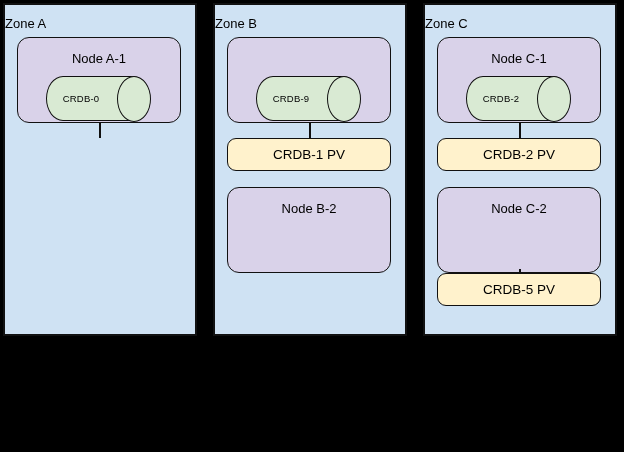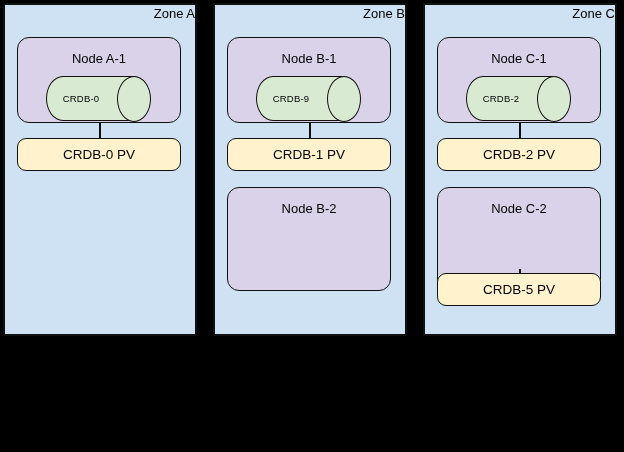--- a/index.html
+++ b/index.html
@@ -19,36 +19,36 @@
     height: 333px;
     background: var(--zone-fill, #cfe2f3);
     border: 2px solid var(--border, #111111);
     box-sizing: border-box;
   }
   .zone-a { left: 3px; }
   .zone-b { left: 213px; }
   .zone-c { left: 423px; }
   .zone-title {
     position: absolute;
-    top: 1px; left: 0; right: 0;
-    text-align: right;
+    top: 11px; left: 0; right: 0;
+    text-align: left;
     font-size: 13px;
     line-height: 15px;
   }
   .node {
     position: absolute;
     left: 12px;
     width: 164px;
     background: var(--node-fill, #d9d2e9);
     border: 1.5px solid var(--border, #111111);
     border-radius: 12px;
     box-sizing: border-box;
   }
   .node-top    { top: 32px;  height: 86px; }
-  .node-bottom { top: 182px; height: 104px; }
+  .node-bottom { top: 182px; height: 86px; }
   .node-title {
     position: absolute;
     top: 13px; left: 0; right: 0;
     text-align: center;
     font-size: 13px;
     line-height: 15px;
   }
   .cylinder {
     position: absolute;
     left: 28px;
@@ -114,29 +114,25 @@
   <div class="zone zone-a">
     <div class="zone-title">Zone A</div>
     <div class="node node-top">
       <div class="node-title">Node A-1</div>
       <div class="cylinder">
         <span class="cyl-cap"></span>
         <span class="cyl-label">CRDB-0</span>
       </div>
     </div>
     <div class="connector connector-top"></div>
-    <div class="pv pv-top">
-      <span>CRDB-0 PV</span>
-    </div>
   </div>
 
   <div class="zone zone-b">
     <div class="zone-title">Zone B</div>
     <div class="node node-top">
-      <div class="node-title">Node B-1</div>
       <div class="cylinder">
         <span class="cyl-cap"></span>
         <span class="cyl-label">CRDB-9</span>
       </div>
     </div>
     <div class="connector connector-top"></div>
     <div class="pv pv-top">
       <span>CRDB-1 PV</span>
     </div>
     <div class="node node-bottom">

